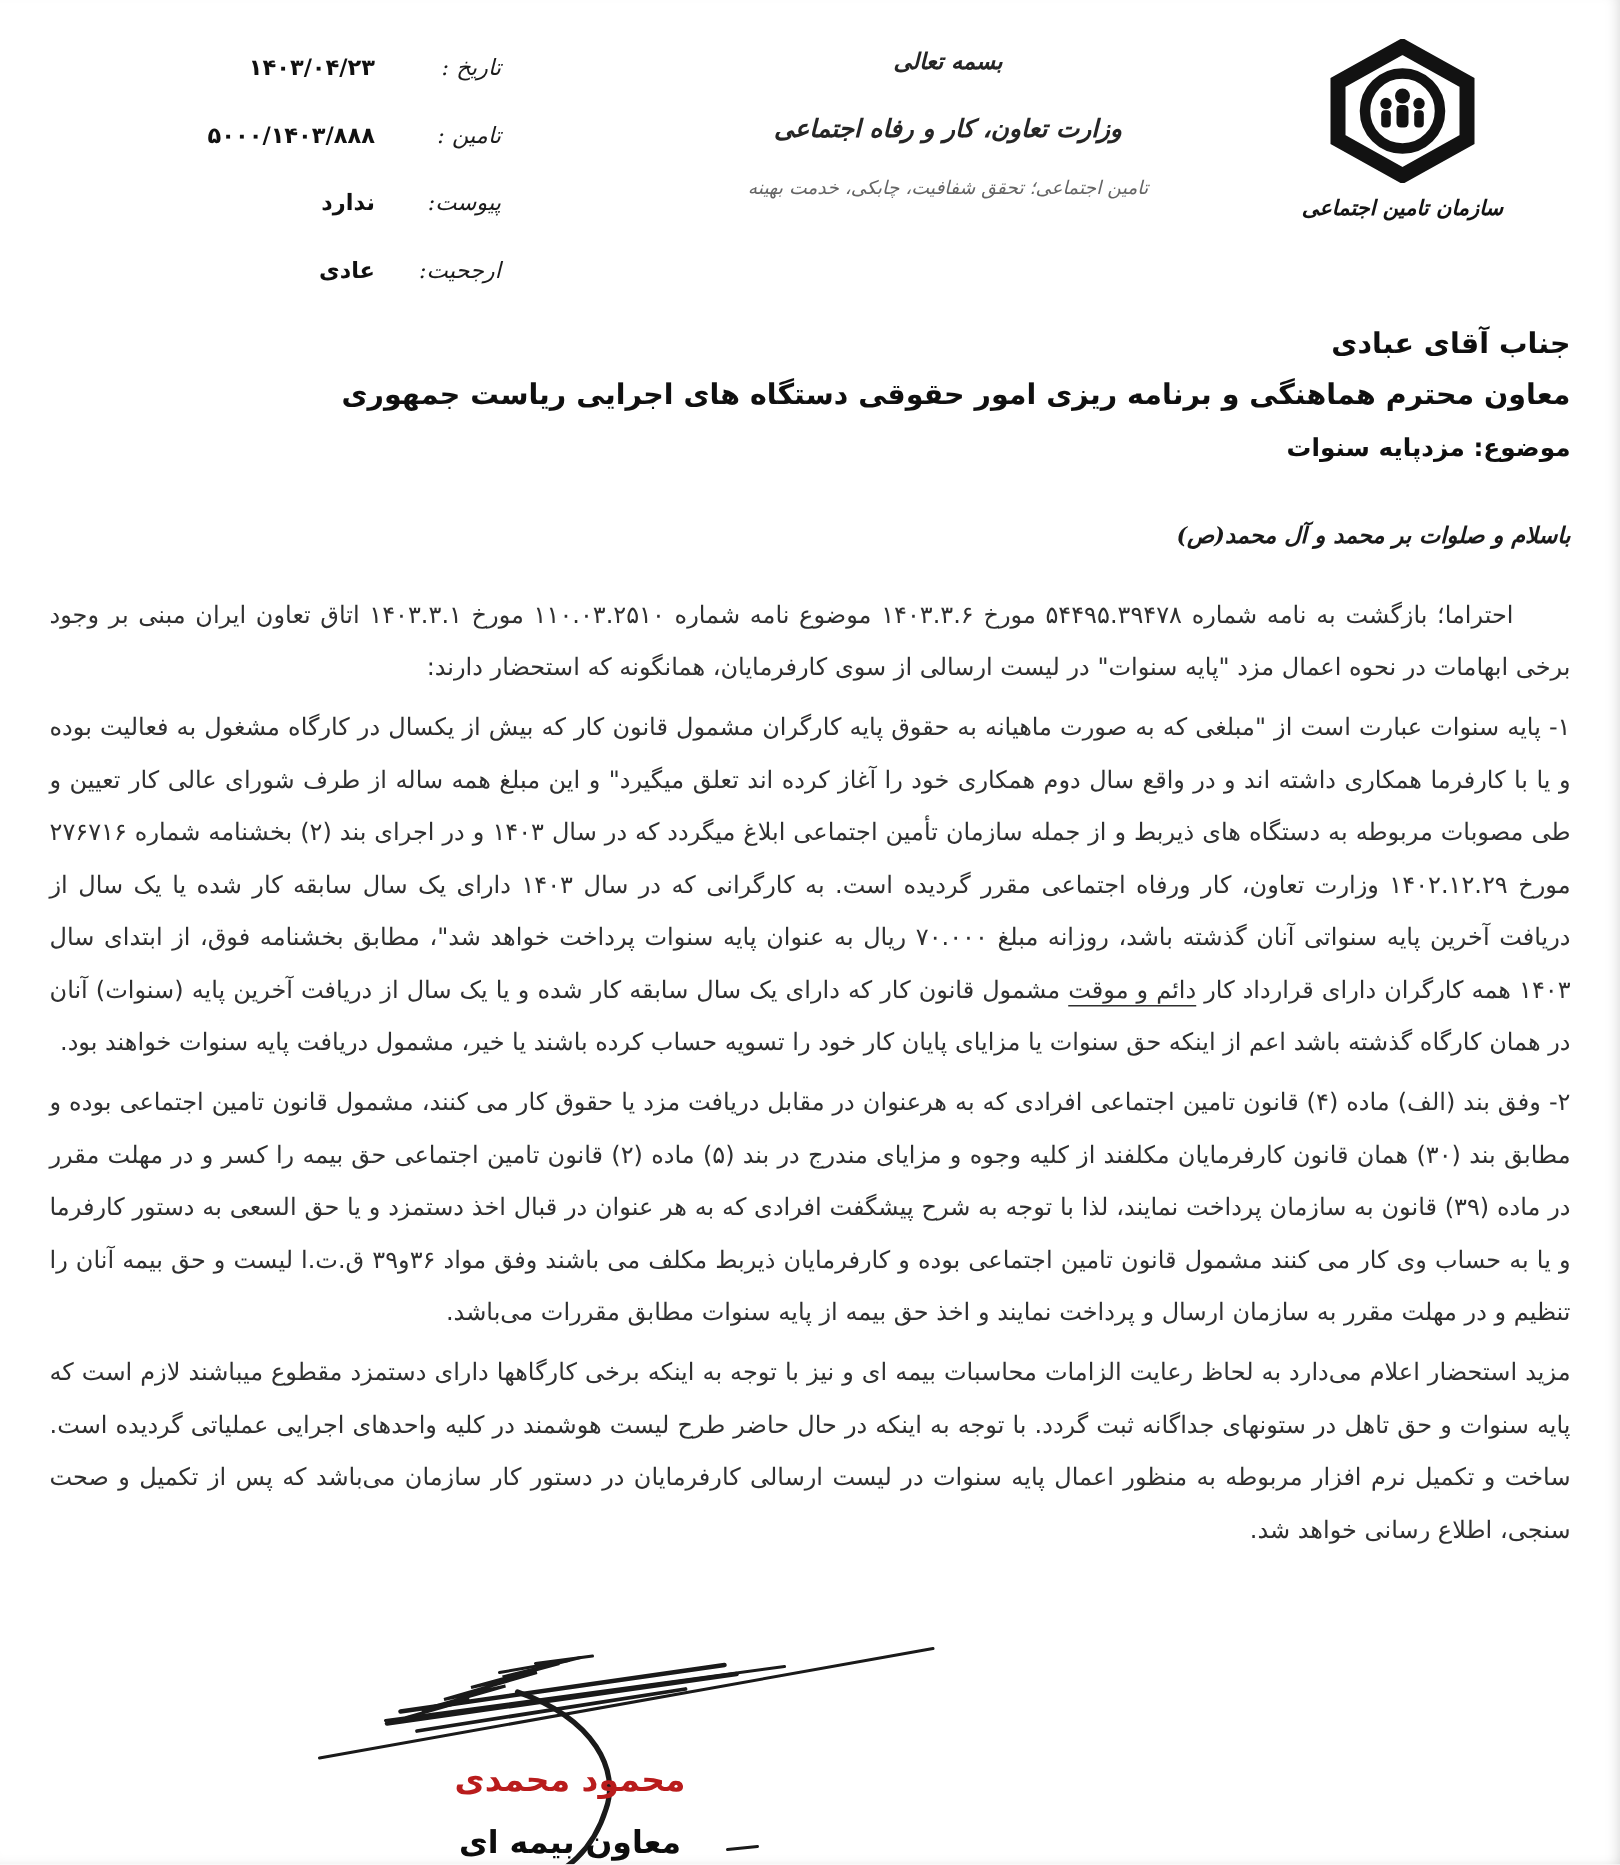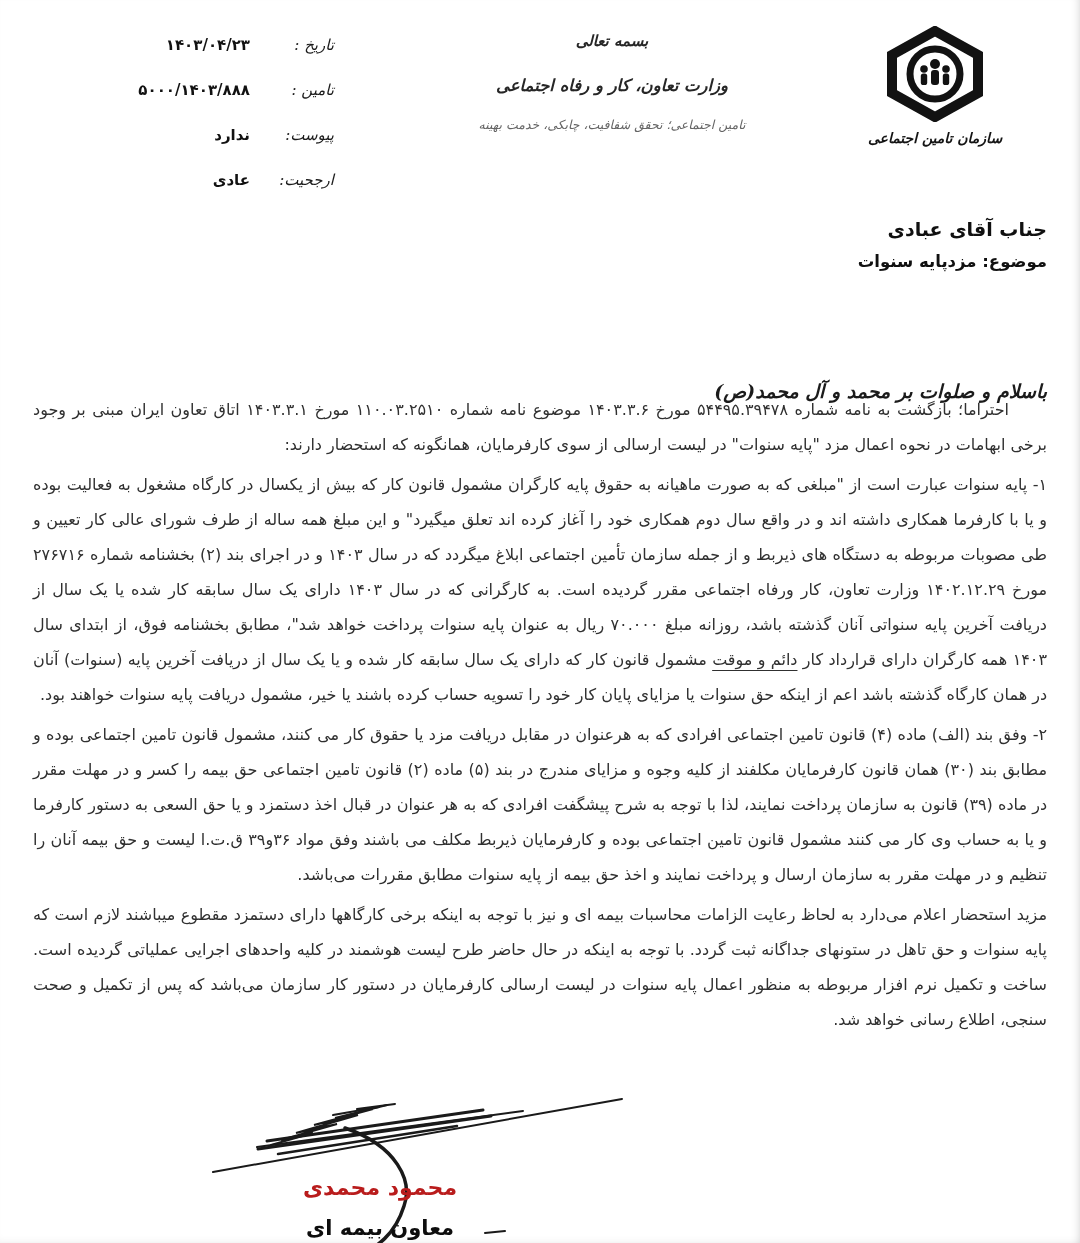--- a/index.html
+++ b/index.html
@@ -19,40 +19,40 @@
   .meta-block { position: absolute; top: 36px; left: 122px; width: 212px; }
   .meta-row { display: flex; gap: 18px; align-items: baseline; height: 24px; margin-bottom: 21px; justify-content: flex-start; }
   .meta-row.last { margin-top: 4px; }
   .meta-label {
     width: 66px; font-family: "DejaVu Serif", serif; font-style: italic;
     font-size: 15px; color: #1c1c1c; white-space: nowrap; text-align: right;
   }
   .meta-value { flex: 1; text-align: right; font-weight: bold; font-size: 15px; color: #111; white-space: nowrap; }
 
   
-  .center-header { position: absolute; top: 32px; left: 452px; width: 320px; text-align: center; }
+  .center-header { position: absolute; top: 32px; left: 472px; width: 320px; text-align: center; }
   .besmele { font-family: "DejaVu Serif", serif; font-style: italic; font-weight: bold; font-size: 15px; margin-bottom: 26px; }
   .ministry { font-family: "DejaVu Serif", serif; font-style: italic; font-weight: bold; font-size: 16.5px; margin-bottom: 22px; }
   .slogan { font-family: "DejaVu Serif", serif; font-style: italic; font-size: 12.5px; color: #4a4a4a; opacity: .85; white-space: nowrap; }
 
   
   .logo-block { position: absolute; top: 26px; left: 845px; width: 180px; text-align: center; }
   .logo-block svg { display: block; margin: 0 auto; }
   .org-name { margin-top: 8px; font-family: "DejaVu Serif", serif; font-style: italic; font-weight: bold; font-size: 14px; color: #141414; }
 
   
   .recipient { position: absolute; top: 218px; right: 33px; left: 33px; text-align: right; }
   .recipient-line1 { font-weight: bold; font-size: 19px; color: #101010; margin-bottom: 12px; }
   .recipient-line2 { font-weight: bold; font-size: 19px; color: #101010; margin-bottom: 15px; }
   .subject-line { font-weight: bold; font-size: 16.5px; color: #101010; }
 
   
   .salutation {
     position: absolute; top: 348px; right: 33px;
-    font-family: "DejaVu Serif", serif; font-style: italic; font-weight: bold; font-size: 19px; color: #1b1b1b; margin-top: 32px;
+    font-family: "DejaVu Serif", serif; font-style: italic; font-weight: bold; font-size: 15px; color: #1b1b1b;
   }
 
   
   .body-text { position: absolute; top: 392px; right: 33px; left: 33px; text-align: justify; }
   .body-text p { margin: 0 0 5px 0; font-size: 16px; line-height: 35px; color: #303030; }
   .body-text p.indent { text-indent: 38px; }
   .uline { text-decoration: underline; text-underline-offset: 5px; }
 
   
   .signature { position: absolute; top: 1085px; left: 95px; width: 560px; height: 158px; }
@@ -103,20 +103,21 @@
         <rect x="38.8" y="47.5" width="6.4" height="11.5" rx="2.6"></rect>
         <circle cx="64" cy="43" r="3.8"></circle>
         <rect x="60.8" y="47.5" width="6.4" height="11.5" rx="2.6"></rect>
       </g>
     </svg>
     <div class="org-name">سازمان تامین اجتماعی</div>
   </div>
 
   <div class="recipient">
     <div class="recipient-line1">جناب آقای عبادی</div>
+    <div class="recipient-line2">معاون محترم هماهنگی و برنامه ریزی امور حقوقی دستگاه های اجرایی  ریاست جمهوری</div>
     <div class="subject-line">موضوع: مزدپایه سنوات</div>
   </div>
 
   <div class="salutation">باسلام و صلوات بر محمد و آل محمد(ص)</div>
 
   <div class="body-text">
     <p class="indent">احتراما؛ بازگشت به نامه شماره ۵۴۴۹۵.۳۹۴۷۸ مورخ ۱۴۰۳.۳.۶ موضوع نامه شماره ۱۱۰.۰۳.۲۵۱۰ مورخ ۱۴۰۳.۳.۱ اتاق تعاون ایران مبنی بر وجود برخی ابهامات در نحوه اعمال مزد "پایه سنوات" در لیست ارسالی از سوی کارفرمایان، همانگونه که استحضار دارند:</p>
     <p><span>۱- پایه سنوات عبارت است از "مبلغی که به صورت ماهیانه به حقوق پایه کارگران مشمول قانون کار که بیش از یکسال در کارگاه مشغول به فعالیت بوده و یا با کارفرما همکاری داشته اند و در واقع سال دوم همکاری خود را آغاز کرده اند تعلق میگیرد" و این مبلغ همه ساله از طرف شورای عالی کار تعیین و طی مصوبات مربوطه به دستگاه های ذیربط و از جمله سازمان تأمین اجتماعی ابلاغ میگردد که در سال ۱۴۰۳ و در اجرای بند (۲) بخشنامه شماره ۲۷۶۷۱۶ مورخ ۱۴۰۲.۱۲.۲۹ وزارت تعاون، کار ورفاه اجتماعی مقرر گردیده است. به کارگرانی که در سال ۱۴۰۳ دارای یک سال سابقه کار شده یا یک سال از دریافت آخرین پایه سنواتی آنان گذشته باشد، روزانه مبلغ ۷۰.۰۰۰ ریال به عنوان پایه سنوات پرداخت خواهد شد"، مطابق بخشنامه فوق، از ابتدای سال ۱۴۰۳ همه کارگران دارای قرارداد کار </span><span class="uline">دائم و موقت</span><span> مشمول قانون کار که دارای یک سال سابقه کار شده و یا یک سال از دریافت آخرین پایه (سنوات) آنان در همان کارگاه گذشته باشد اعم از اینکه حق سنوات یا مزایای پایان کار خود را تسویه حساب کرده باشند یا خیر، مشمول دریافت پایه سنوات خواهند بود.</span></p>
     <p>۲- وفق بند (الف) ماده (۴) قانون تامین اجتماعی افرادی که به هرعنوان در مقابل دریافت مزد یا حقوق کار می کنند، مشمول قانون تامین اجتماعی بوده و مطابق بند (۳۰) همان قانون کارفرمایان مکلفند از کلیه وجوه و مزایای مندرج در بند (۵) ماده (۲) قانون تامین اجتماعی حق بیمه را کسر و در مهلت مقرر در ماده (۳۹) قانون به سازمان پرداخت نمایند، لذا با توجه به شرح پیشگفت افرادی که به هر عنوان در قبال اخذ دستمزد و یا حق السعی به دستور کارفرما و یا به حساب وی کار می کنند مشمول قانون تامین اجتماعی بوده و کارفرمایان ذیربط مکلف می باشند وفق مواد ۳۶و۳۹ ق.ت.ا لیست و حق بیمه آنان را تنظیم و در مهلت مقرر به سازمان ارسال و پرداخت نمایند و اخذ حق بیمه از پایه سنوات مطابق مقررات می‌باشد.</p>
     <p>مزید استحضار اعلام می‌دارد به لحاظ رعایت الزامات محاسبات بیمه ای و نیز با توجه به اینکه برخی کارگاهها دارای دستمزد مقطوع میباشند لازم است که پایه سنوات و حق تاهل در ستونهای جداگانه ثبت گردد. با توجه به اینکه در حال حاضر طرح لیست هوشمند در کلیه واحدهای اجرایی عملیاتی گردیده است. ساخت و تکمیل نرم افزار مربوطه به منظور اعمال پایه سنوات در لیست ارسالی کارفرمایان در دستور کار سازمان می‌باشد که پس از تکمیل و صحت سنجی، اطلاع رسانی خواهد شد.</p>

